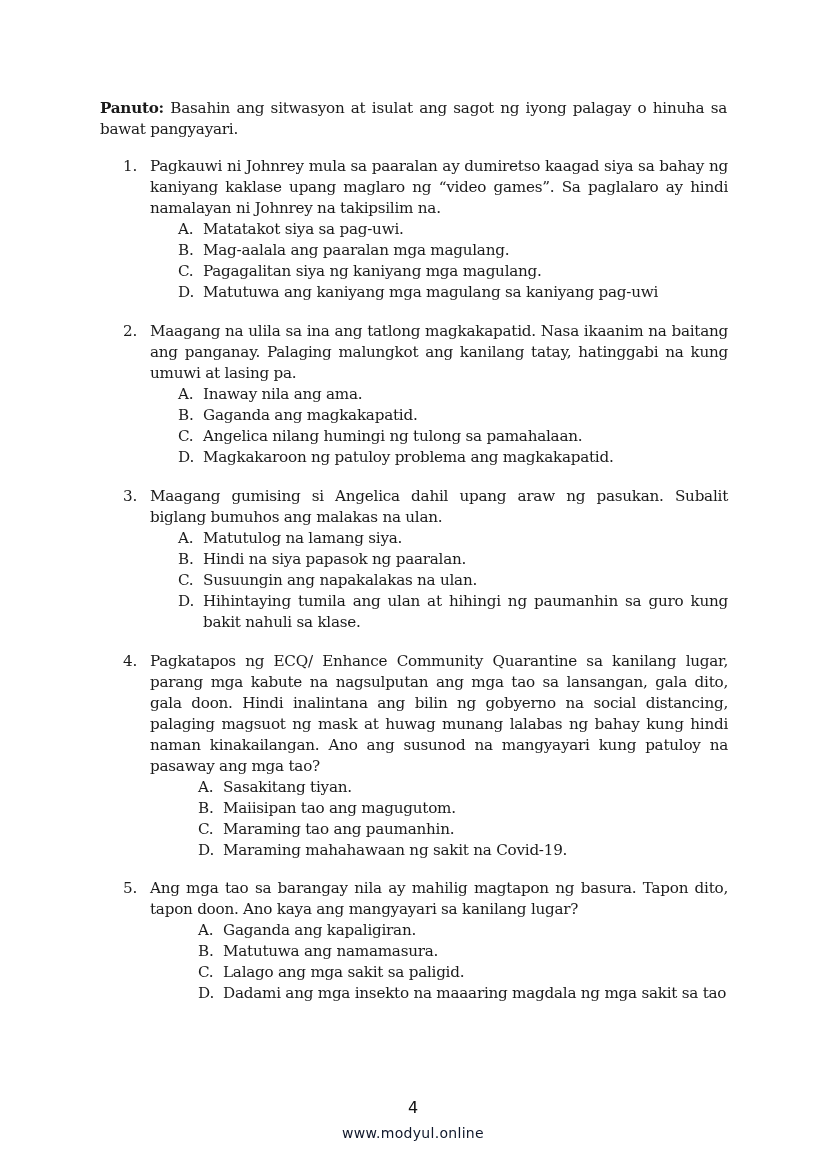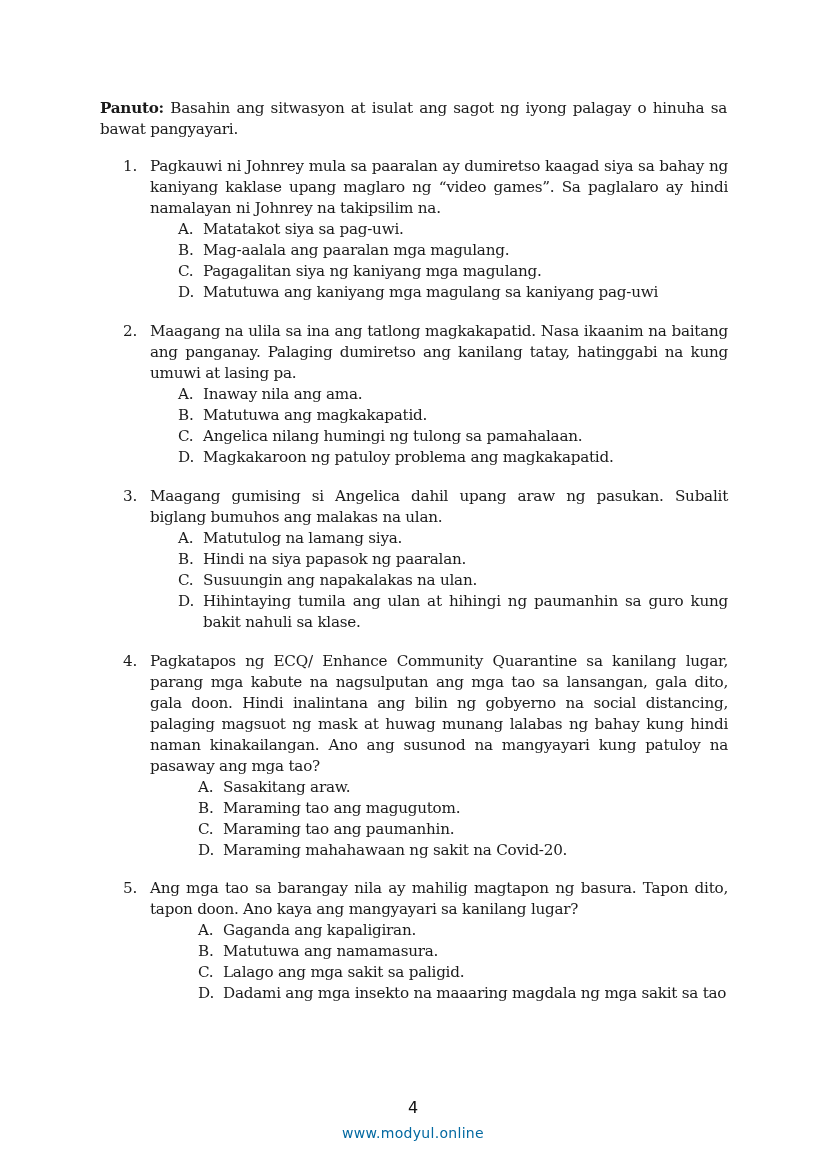--- a/index.html
+++ b/index.html
@@ -30,21 +30,21 @@
   .q2 { top: 321px; }
   .q3 { top: 486px; }
   .q4 { top: 651px; } .q4 .choices, .q5 .choices { margin-left: 75px; }
   .q5 { top: 878px; }
   .page-number {
     position: absolute; left: 0; width: 826px; top: 1098px; text-align: center;
     font-family: "DejaVu Sans", "Liberation Sans", sans-serif; font-size: 16px; color: #111;
   }
   .watermark {
     position: absolute; left: 0; width: 826px; top: 1125px; text-align: center;
-    font-family: "DejaVu Sans", "Liberation Sans", sans-serif; font-size: 14px; color: #0369a1;
+    font-family: "DejaVu Sans", "Liberation Sans", sans-serif; font-size: 14px; color: #0f172a;
     letter-spacing: 0.3px;
   }
 </style>
 </head>
 <body>
 
 <div class="page">
 
   <p class="instructions" style="margin:0;">
     <b>Panuto:</b><span> Basahin ang sitwasyon at isulat ang sagot ng iyong palagay o hinuha sa bawat pangyayari.</span>
@@ -71,30 +71,30 @@
       <li class="choice">
           <span class="c-letter">D.</span>
           <span class="c-text">Matutuwa ang kaniyang mga magulang sa kaniyang pag-uwi</span>
         </li>
     </ul>
   </div>
 
   <div class="question q2">
     <div class="q-row">
       <span class="q-num">2.</span>
-      <span class="q-text">Maagang na ulila sa ina ang tatlong magkakapatid. Nasa ikaanim na baitang ang panganay. Palaging dumiretso ang kanilang tatay, hatinggabi na kung umuwi at lasing pa.</span>
+      <span class="q-text">Maagang na ulila sa ina ang tatlong magkakapatid. Nasa ikaanim na baitang ang panganay. Palaging malungkot ang kanilang tatay, hatinggabi na kung umuwi at lasing pa.</span>
     </div>
     <ul class="choices">
       <li class="choice">
           <span class="c-letter">A.</span>
           <span class="c-text">Inaway nila ang ama.</span>
         </li>
       <li class="choice">
           <span class="c-letter">B.</span>
-          <span class="c-text">Matutuwa ang magkakapatid.</span>
+          <span class="c-text">Gaganda ang magkakapatid.</span>
         </li>
       <li class="choice">
           <span class="c-letter">C.</span>
           <span class="c-text">Angelica nilang humingi ng tulong sa pamahalaan.</span>
         </li>
       <li class="choice">
           <span class="c-letter">D.</span>
           <span class="c-text">Magkakaroon ng patuloy problema ang magkakapatid.</span>
         </li>
     </ul>
@@ -126,33 +126,33 @@
   </div>
 
   <div class="question q4">
     <div class="q-row">
       <span class="q-num">4.</span>
       <span class="q-text">Pagkatapos ng ECQ/ Enhance Community Quarantine sa kanilang lugar, parang mga kabute na nagsulputan ang mga tao sa lansangan, gala dito, gala doon. Hindi inalintana ang bilin ng gobyerno na social distancing, palaging magsuot ng mask at huwag munang lalabas ng bahay kung hindi naman kinakailangan. Ano ang susunod na mangyayari kung patuloy na pasaway ang mga tao?</span>
     </div>
     <ul class="choices">
       <li class="choice">
           <span class="c-letter">A.</span>
-          <span class="c-text">Sasakitang araw.</span>
+          <span class="c-text">Sasakitang tiyan.</span>
         </li>
       <li class="choice">
           <span class="c-letter">B.</span>
-          <span class="c-text">Maraming tao ang magugutom.</span>
+          <span class="c-text">Maiisipan tao ang magugutom.</span>
         </li>
       <li class="choice">
           <span class="c-letter">C.</span>
           <span class="c-text">Maraming tao ang paumanhin.</span>
         </li>
       <li class="choice">
           <span class="c-letter">D.</span>
-          <span class="c-text">Maraming mahahawaan ng sakit na Covid-20.</span>
+          <span class="c-text">Maraming mahahawaan ng sakit na Covid-19.</span>
         </li>
     </ul>
   </div>
 
   <div class="question q5">
     <div class="q-row">
       <span class="q-num">5.</span>
       <span class="q-text">Ang mga tao sa barangay nila ay mahilig magtapon ng basura.  Tapon dito, tapon doon. Ano kaya ang mangyayari sa kanilang lugar?</span>
     </div>
     <ul class="choices">

